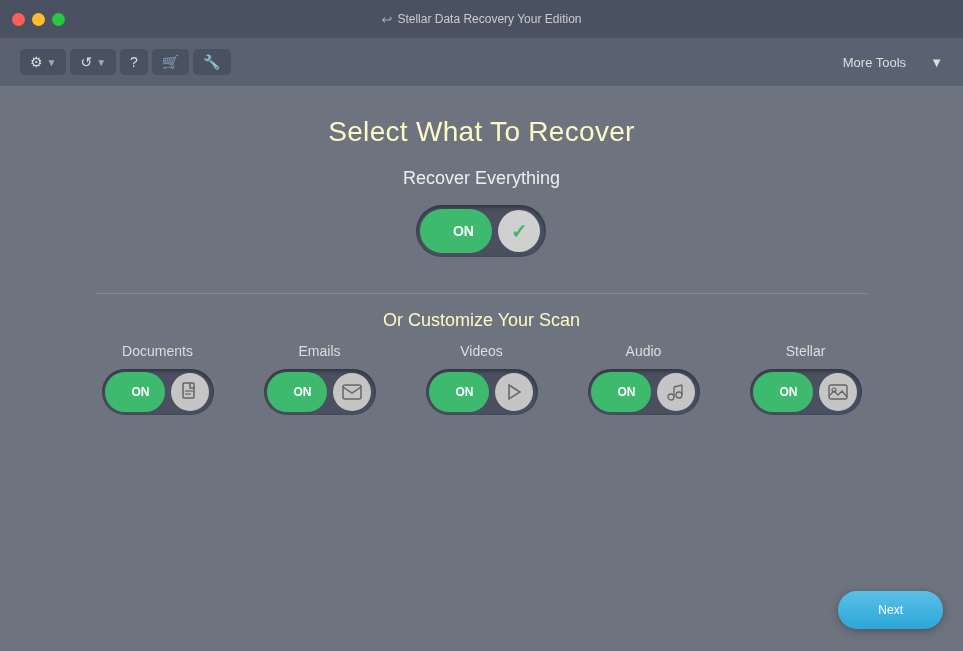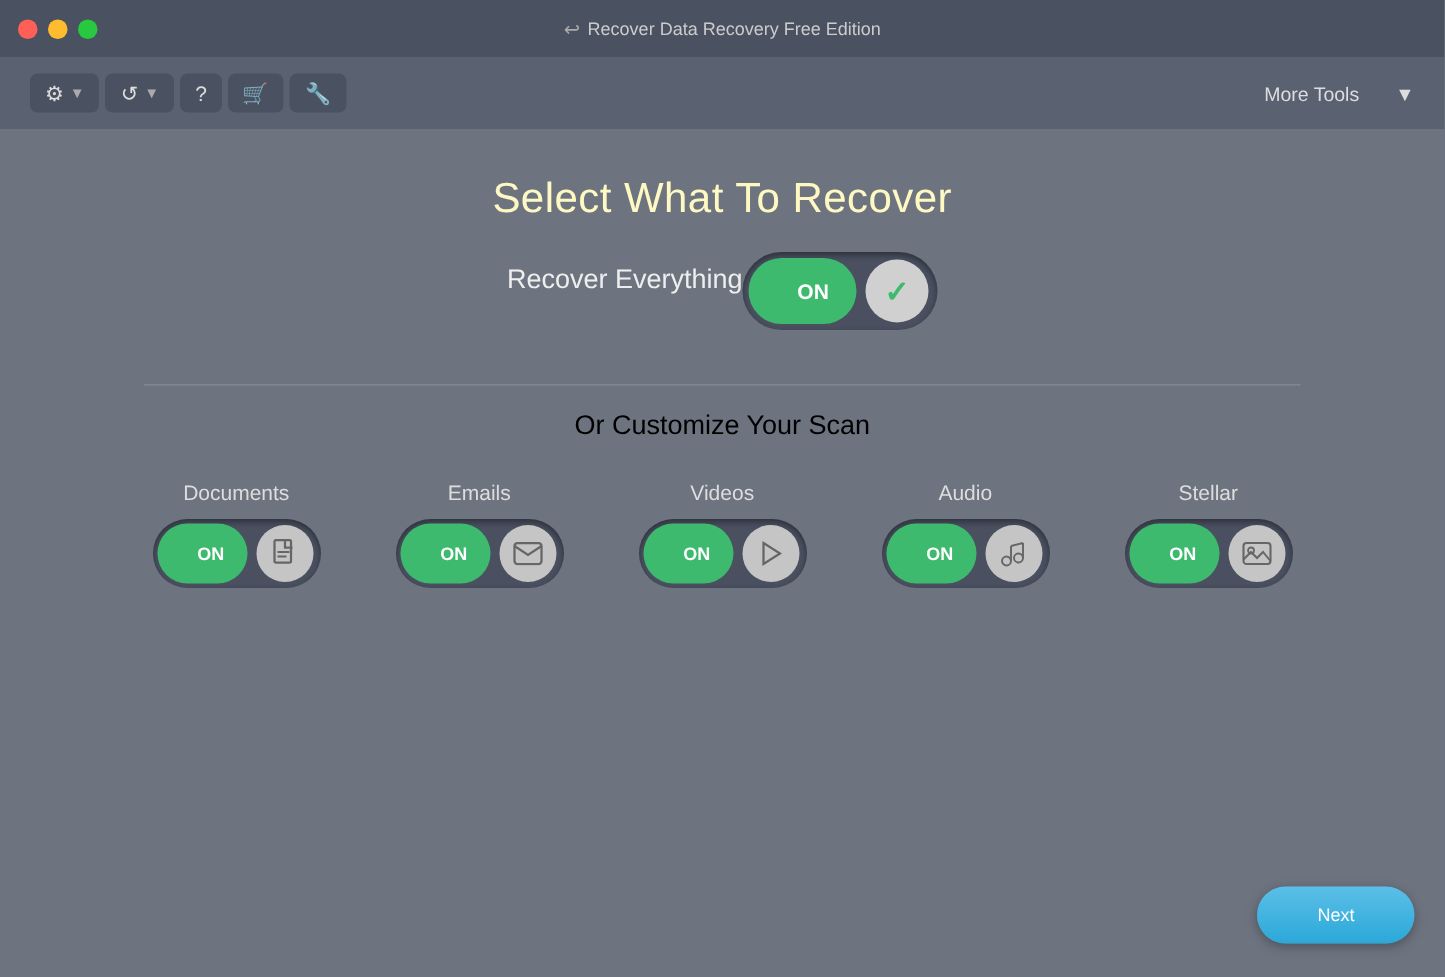--- a/index.html
+++ b/index.html
@@ -110,20 +110,21 @@
       font-size: 28px;
       font-weight: 400;
       color: #fef9c3;
       margin-bottom: 20px;
       letter-spacing: 0.3px;
     }
 
     
     .recover-section {
       display: flex;
+      flex-direction: column;
       align-items: center;
       margin-bottom: 20px;
     }
 
     .recover-label {
       font-size: 18px;
       color: #eee;
       margin-bottom: 16px;
     }
 
@@ -185,22 +186,22 @@
     .divider {
       width: 80%;
       height: 1px;
       background: rgba(255,255,255,0.15);
       margin: 16px 0;
     }
 
     
     .customize-label {
       font-size: 18px;
-      color: #000000;
-      margin-bottom: 26px;
+      color: #fef9c3;
+      margin-bottom: 12px;
     }
 
     .categories {
       display: flex;
       gap: 50px;
       align-items: flex-start;
       justify-content: center;
     }
 
     .category-item {
@@ -283,21 +284,21 @@
 <body>
 
 <div class="titlebar">
   <div class="titlebar-buttons">
     <div class="tb-btn tb-close"></div>
     <div class="tb-btn tb-min"></div>
     <div class="tb-btn tb-max"></div>
   </div>
   <div class="titlebar-title">
     <span class="back-icon">↩</span>
-    <span>Recover Data Recovery Free Edition</span>
+    <span>Stellar Data Recovery Your Edition</span>
   </div>
 </div>
 
 <div class="toolbar">
   <div class="toolbar-left">
     <button class="toolbar-btn">
       <span>⚙</span>
       <span class="chevron">▼</span>
     </button>
     <button class="toolbar-btn">

